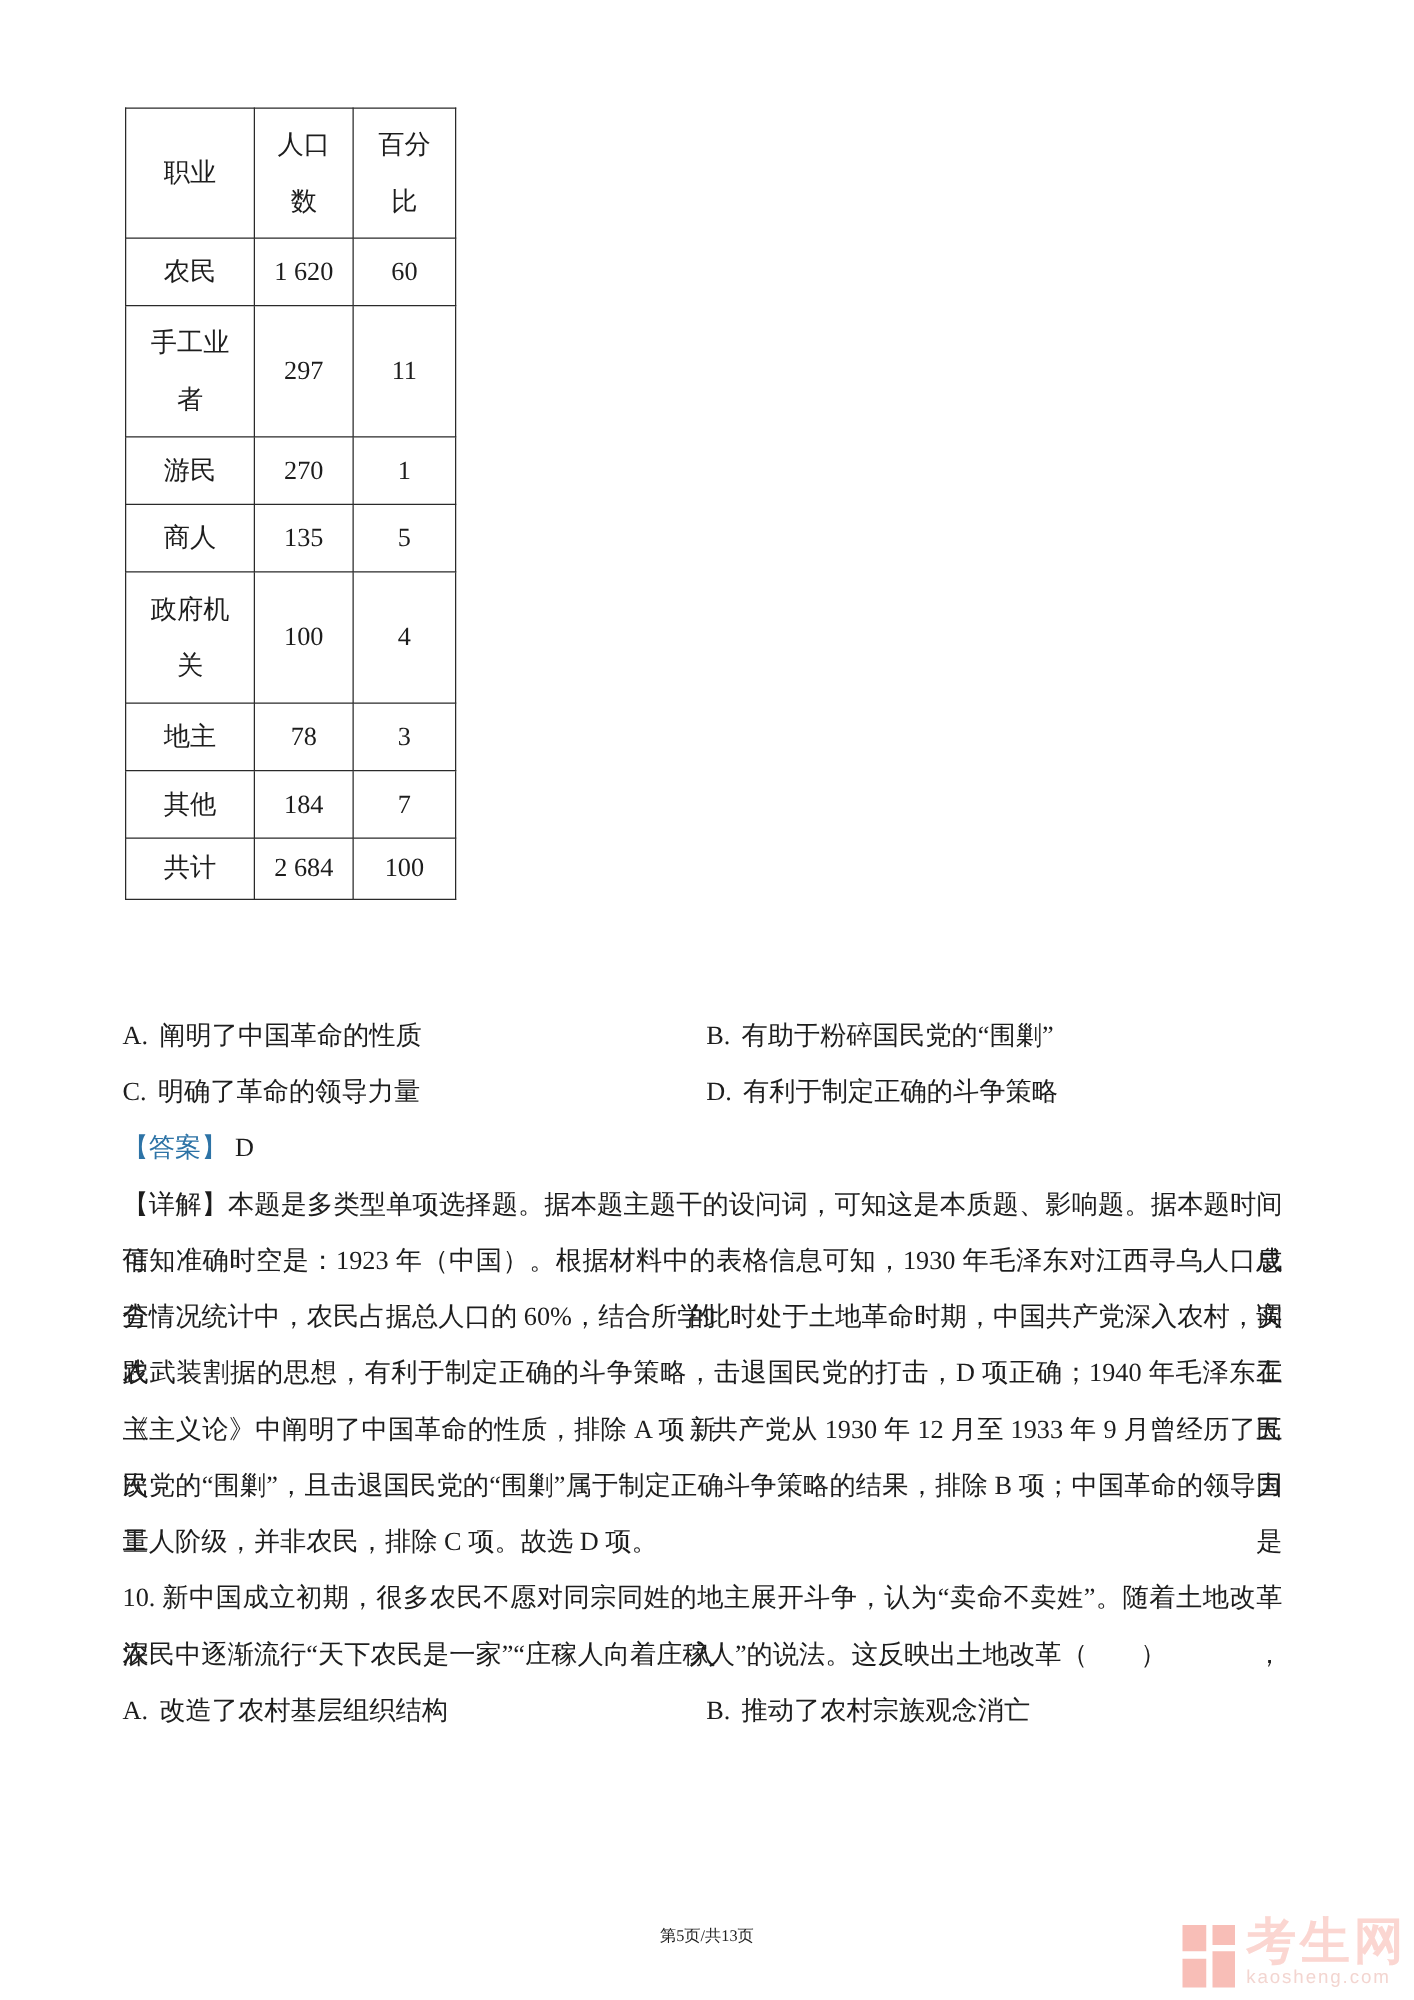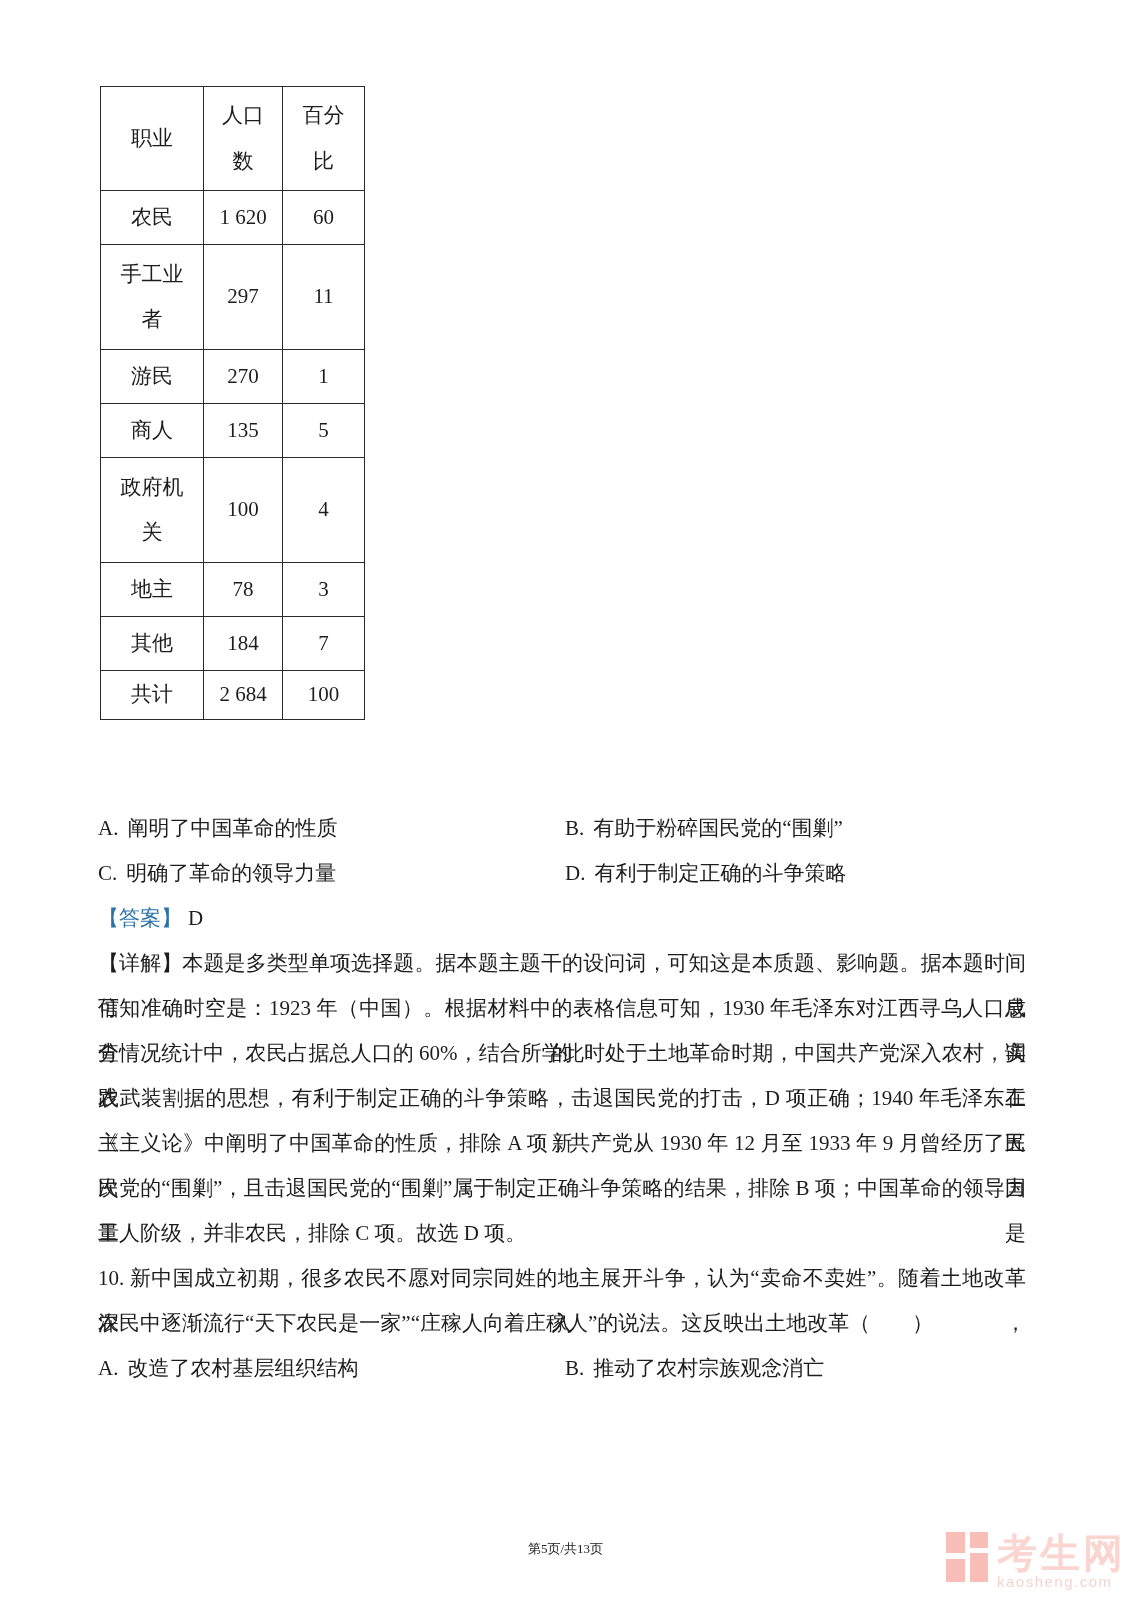--- a/index.html
+++ b/index.html
@@ -52,21 +52,21 @@
   .answer-val { margin-left: 6px; }
 
   
   .page-info {
     position: absolute; top: 1540px; left: 0; right: 0;
     text-align: center;
     font-size: 13px; color: #222222;
   }
   .logo {
     position: absolute; top: 1532px; left: 946px;
-    display: flex; align-items: flex-start; gap: 9px;
+    display: flex; align-items: flex-end; gap: 9px;
   }
   .logo-mark { position: relative; width: 42px; height: 50px; }
   .logo-mark div { position: absolute; background: #f8beb7; }
   .lm-tl { left: 0;  top: 0;  width: 19px; height: 21px; }
   .lm-bl { left: 0;  top: 27px; width: 19px; height: 23px; }
   .lm-tr { left: 24px; top: 0;  width: 18px; height: 16px; }
   .lm-br { left: 24px; top: 21px; width: 18px; height: 29px; }
   .logo-texts { display: flex; flex-direction: column; }
   .logo-cn {
     font-size: 40px; line-height: 42px; font-weight: bold;

